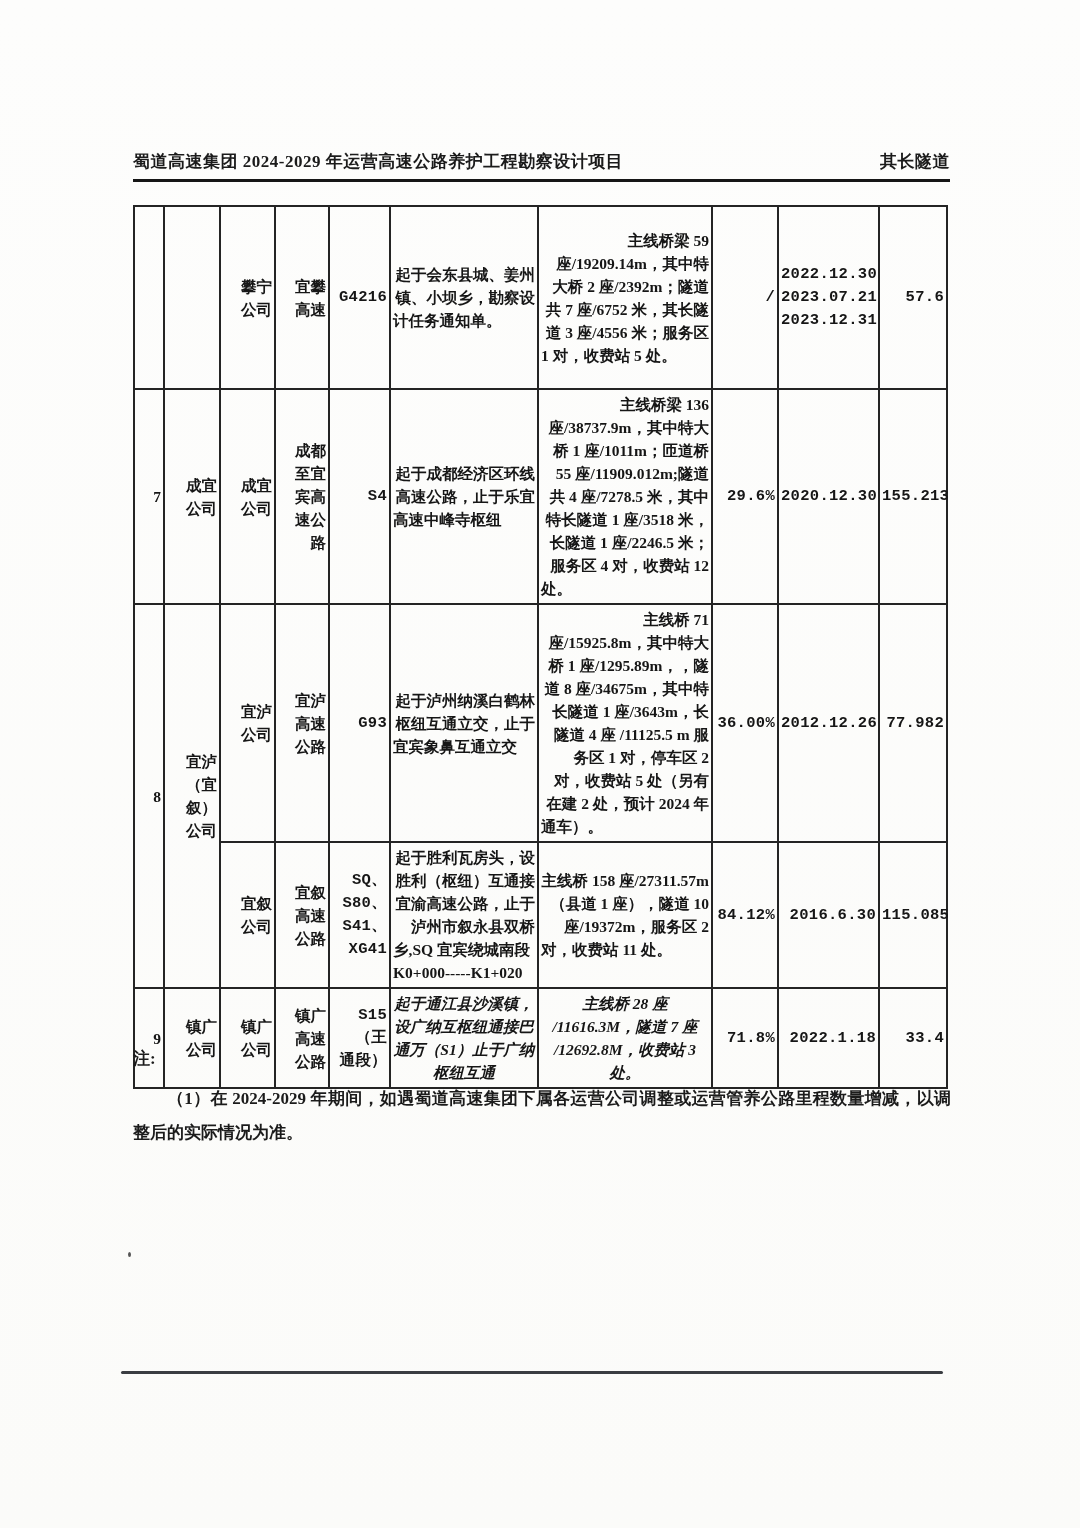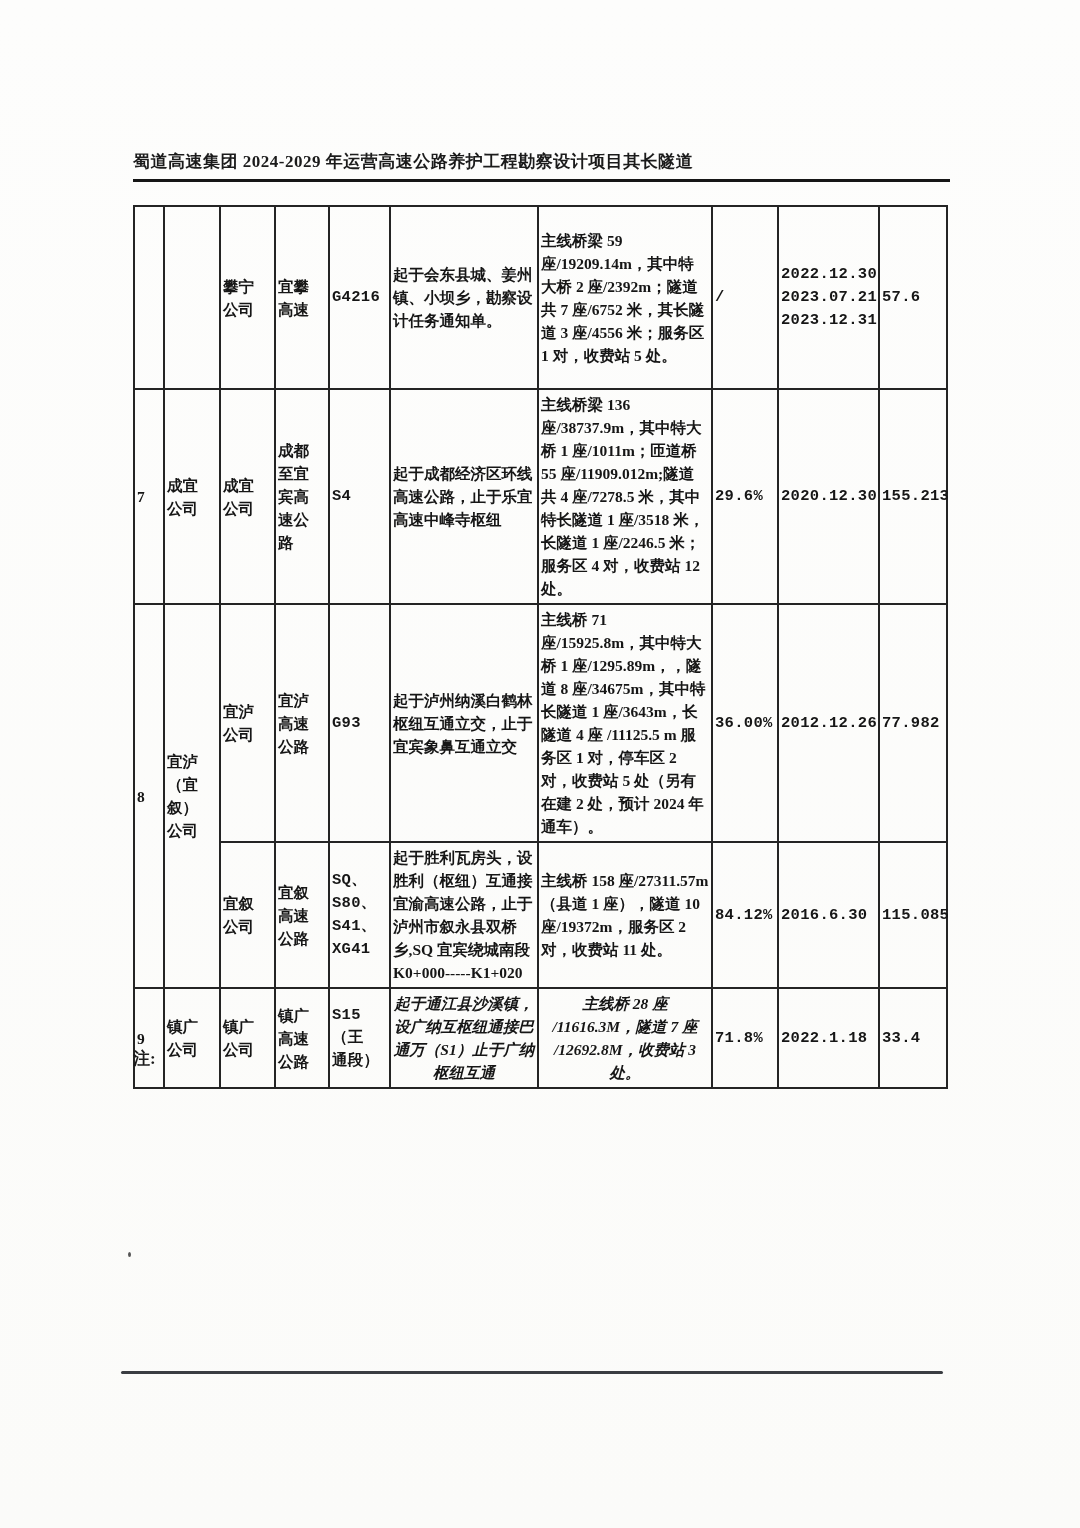--- a/index.html
+++ b/index.html
@@ -10,39 +10,39 @@
     position: relative;
     color: #1b1b1b;
   }
   .page {
     position: absolute; inset: 0;
     background: linear-gradient(180deg, #fdfdfc 0%, #fbfbf9 100%);
   }
   
   .hdr {
     position: absolute; left: 133px; top: 150px; width: 817px;
-    display: flex; align-items: flex-end;
+    display: flex; justify-content: space-between; align-items: flex-end;
     padding-bottom: 6px;
     border-bottom: 3px solid #161616;
     font-weight: 700; font-size: 17px; letter-spacing: 0.5px;
   }
   .hdr .left { white-space: nowrap; }
   .hdr .right { white-space: nowrap; }
 
   
   table.main {
     position: absolute; left: 133px; top: 205px;
     border-collapse: collapse; table-layout: fixed;
     width: 813px;
     font-weight: 700;
   }
   table.main td {
     border: 2px solid #242424;
     vertical-align: middle;
-    text-align: left;
+    text-align: right;
     font-size: 15.5px;
     line-height: 23px;
     padding: 3px 2px;
     white-space: pre-line;
     color: #161616;
   }
   td.route {
     text-align: justify; text-align-last: left;
     font-size: 15.5px; line-height: 21.5px;
     padding: 4px 7px;
@@ -189,18 +189,19 @@
 /12692.8M，收费站 3 处。</td>
         <td class="num">71.8%</td>
         <td class="num">2022.1.18</td>
         <td class="num">33.4</td>
       </tr>
     </tbody>
   </table>
 
   <div class="notes">
     <span class="note-label">注:</span>
+    <p>（1）在 2024-2029 年期间，如遇蜀道高速集团下属各运营公司调整或运营管养公路里程数量增减，以调整后的实际情况为准。</p>
   </div>
 
   <div class="speck"></div>
   <div class="bottom-rule"></div>
 
 </div>
 
 </body></html>

